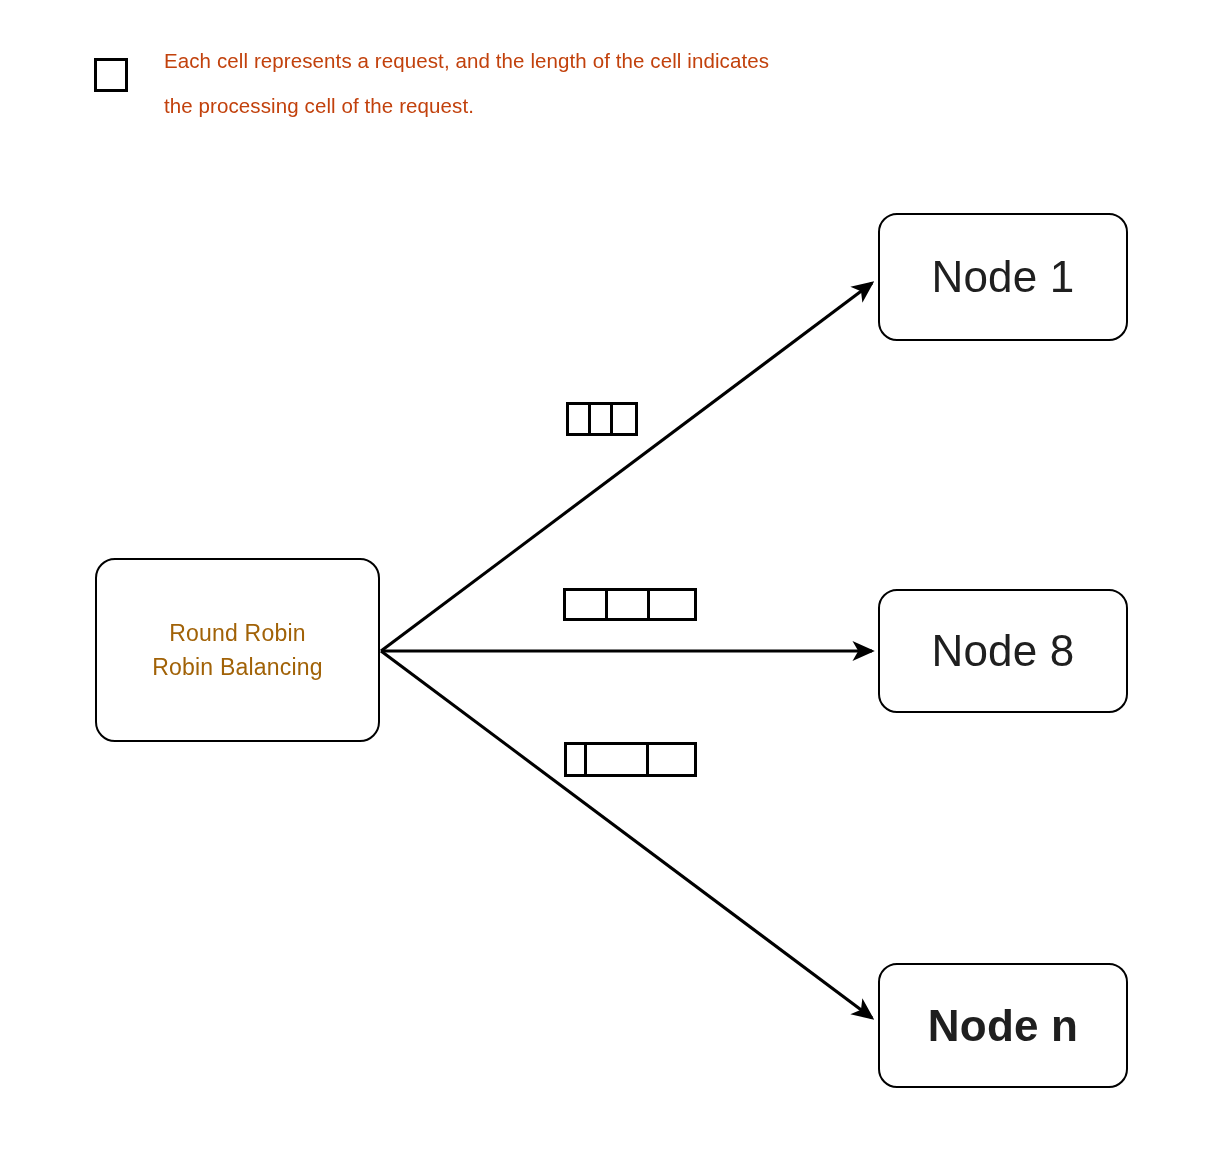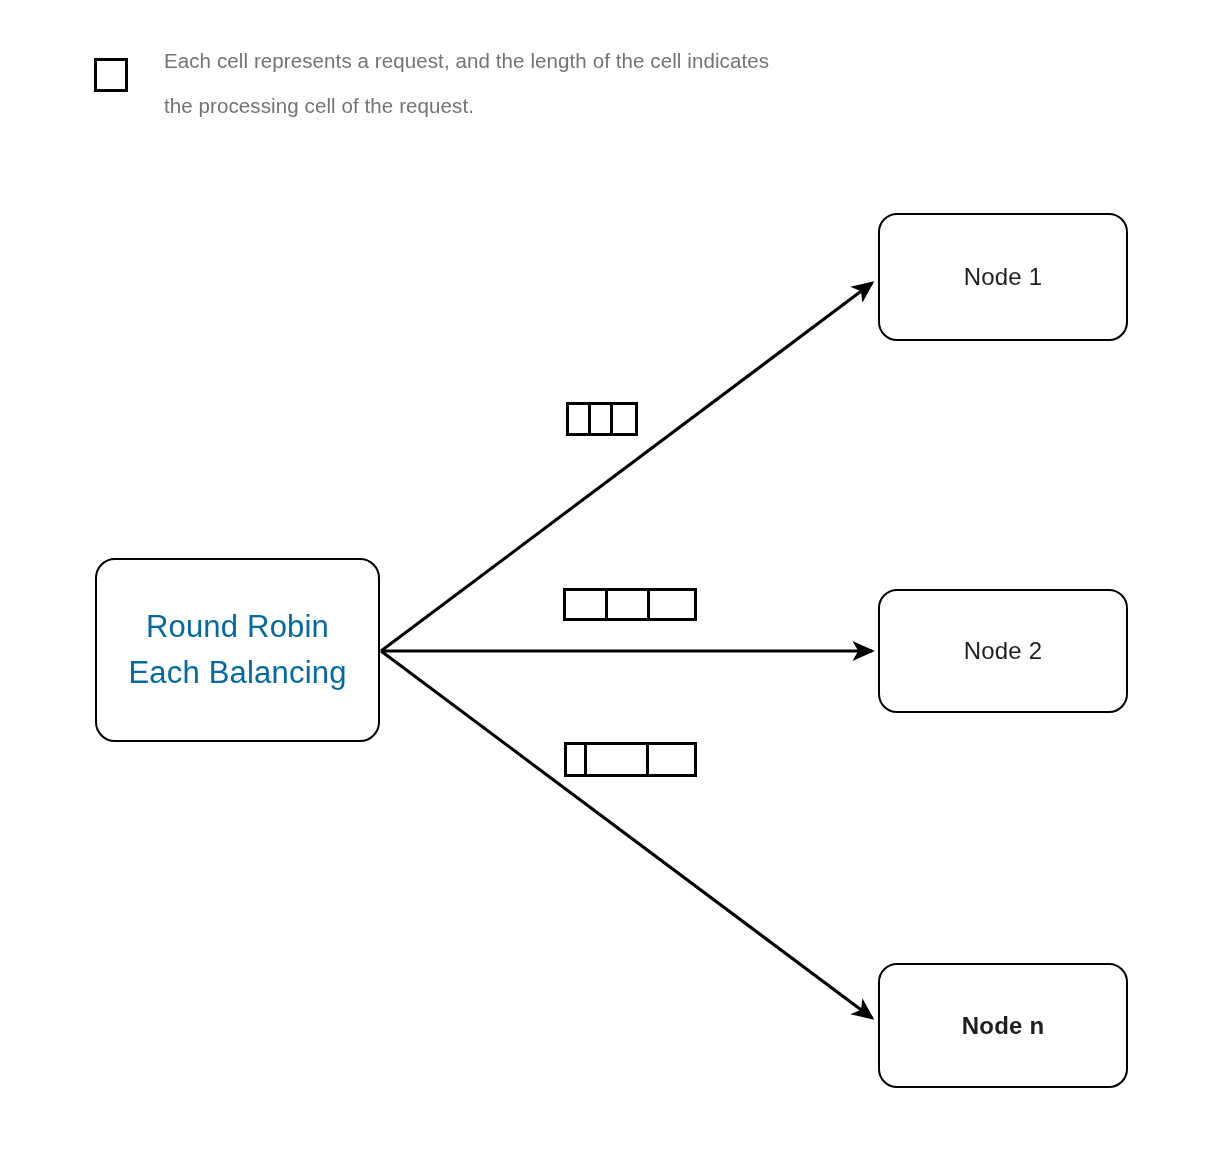--- a/index.html
+++ b/index.html
@@ -30,21 +30,21 @@
     background: #ffffff;
     box-sizing: content-box;
   }
   #legend-text {
     position: absolute;
     left: 164px;
     top: 38px;
     width: 800px;
     font-size: 20.5px;
     line-height: 45px;
-    color: #737373;
+    color: #c2410c;
     letter-spacing: 0.1px;
     white-space: nowrap;
   }
   #legend-text .legend-line {
     display: block;
   }
 
   
   #edges {
     position: absolute;
@@ -60,40 +60,40 @@
     box-sizing: border-box;
     background: #ffffff;
     border: 2.6px solid #000000;
     border-radius: 19px;
     display: flex;
     align-items: center;
     justify-content: center;
     text-align: center;
   }
   .node-label {
-    font-size: 24px;
+    font-size: 44px;
     color: #1f1f1f;
     line-height: 1.22;
     letter-spacing: 0.2px;
   }
 
   #node-1 { left: 878px; top: 213px; width: 250px; height: 128px; }
   #node-2 { left: 878px; top: 589px; width: 250px; height: 124px; }
   #node-n { left: 878px; top: 963px; width: 250px; height: 125px; font-weight: bold; }
 
   #balancer {
     left: 95px;
     top: 558px;
     width: 285px;
     height: 184px;
     border-radius: 20px;
   }
   #balancer .node-label {
-    color: #0369a1;
-    font-size: 31px;
+    color: #a16207;
+    font-size: 23px;
     line-height: 1.48;
   }
 
   
   .cell-group {
     position: absolute;
     display: flex;
     box-sizing: border-box;
     background: #ffffff;
     border: 3px solid #000000;
@@ -151,29 +151,29 @@
 
   <div class="cell-group" id="cells-node-n">
     <div class="cell" style="width:20px"></div>
     <div class="cell" style="width:62px"></div>
     <div class="cell" style="width:45px"></div>
   </div>
 
   <div class="node-box" id="balancer">
     <div class="node-label">
       <span>Round Robin</span><br>
-      <span>Each Balancing</span>
+      <span>Robin Balancing</span>
     </div>
   </div>
 
   <div class="node-box" id="node-1">
     <div class="node-label">Node 1</div>
   </div>
 
   <div class="node-box" id="node-2">
-    <div class="node-label">Node 2</div>
+    <div class="node-label">Node 8</div>
   </div>
 
   <div class="node-box" id="node-n">
     <div class="node-label">Node n</div>
   </div>
 
 </div>
 
 </body></html>

